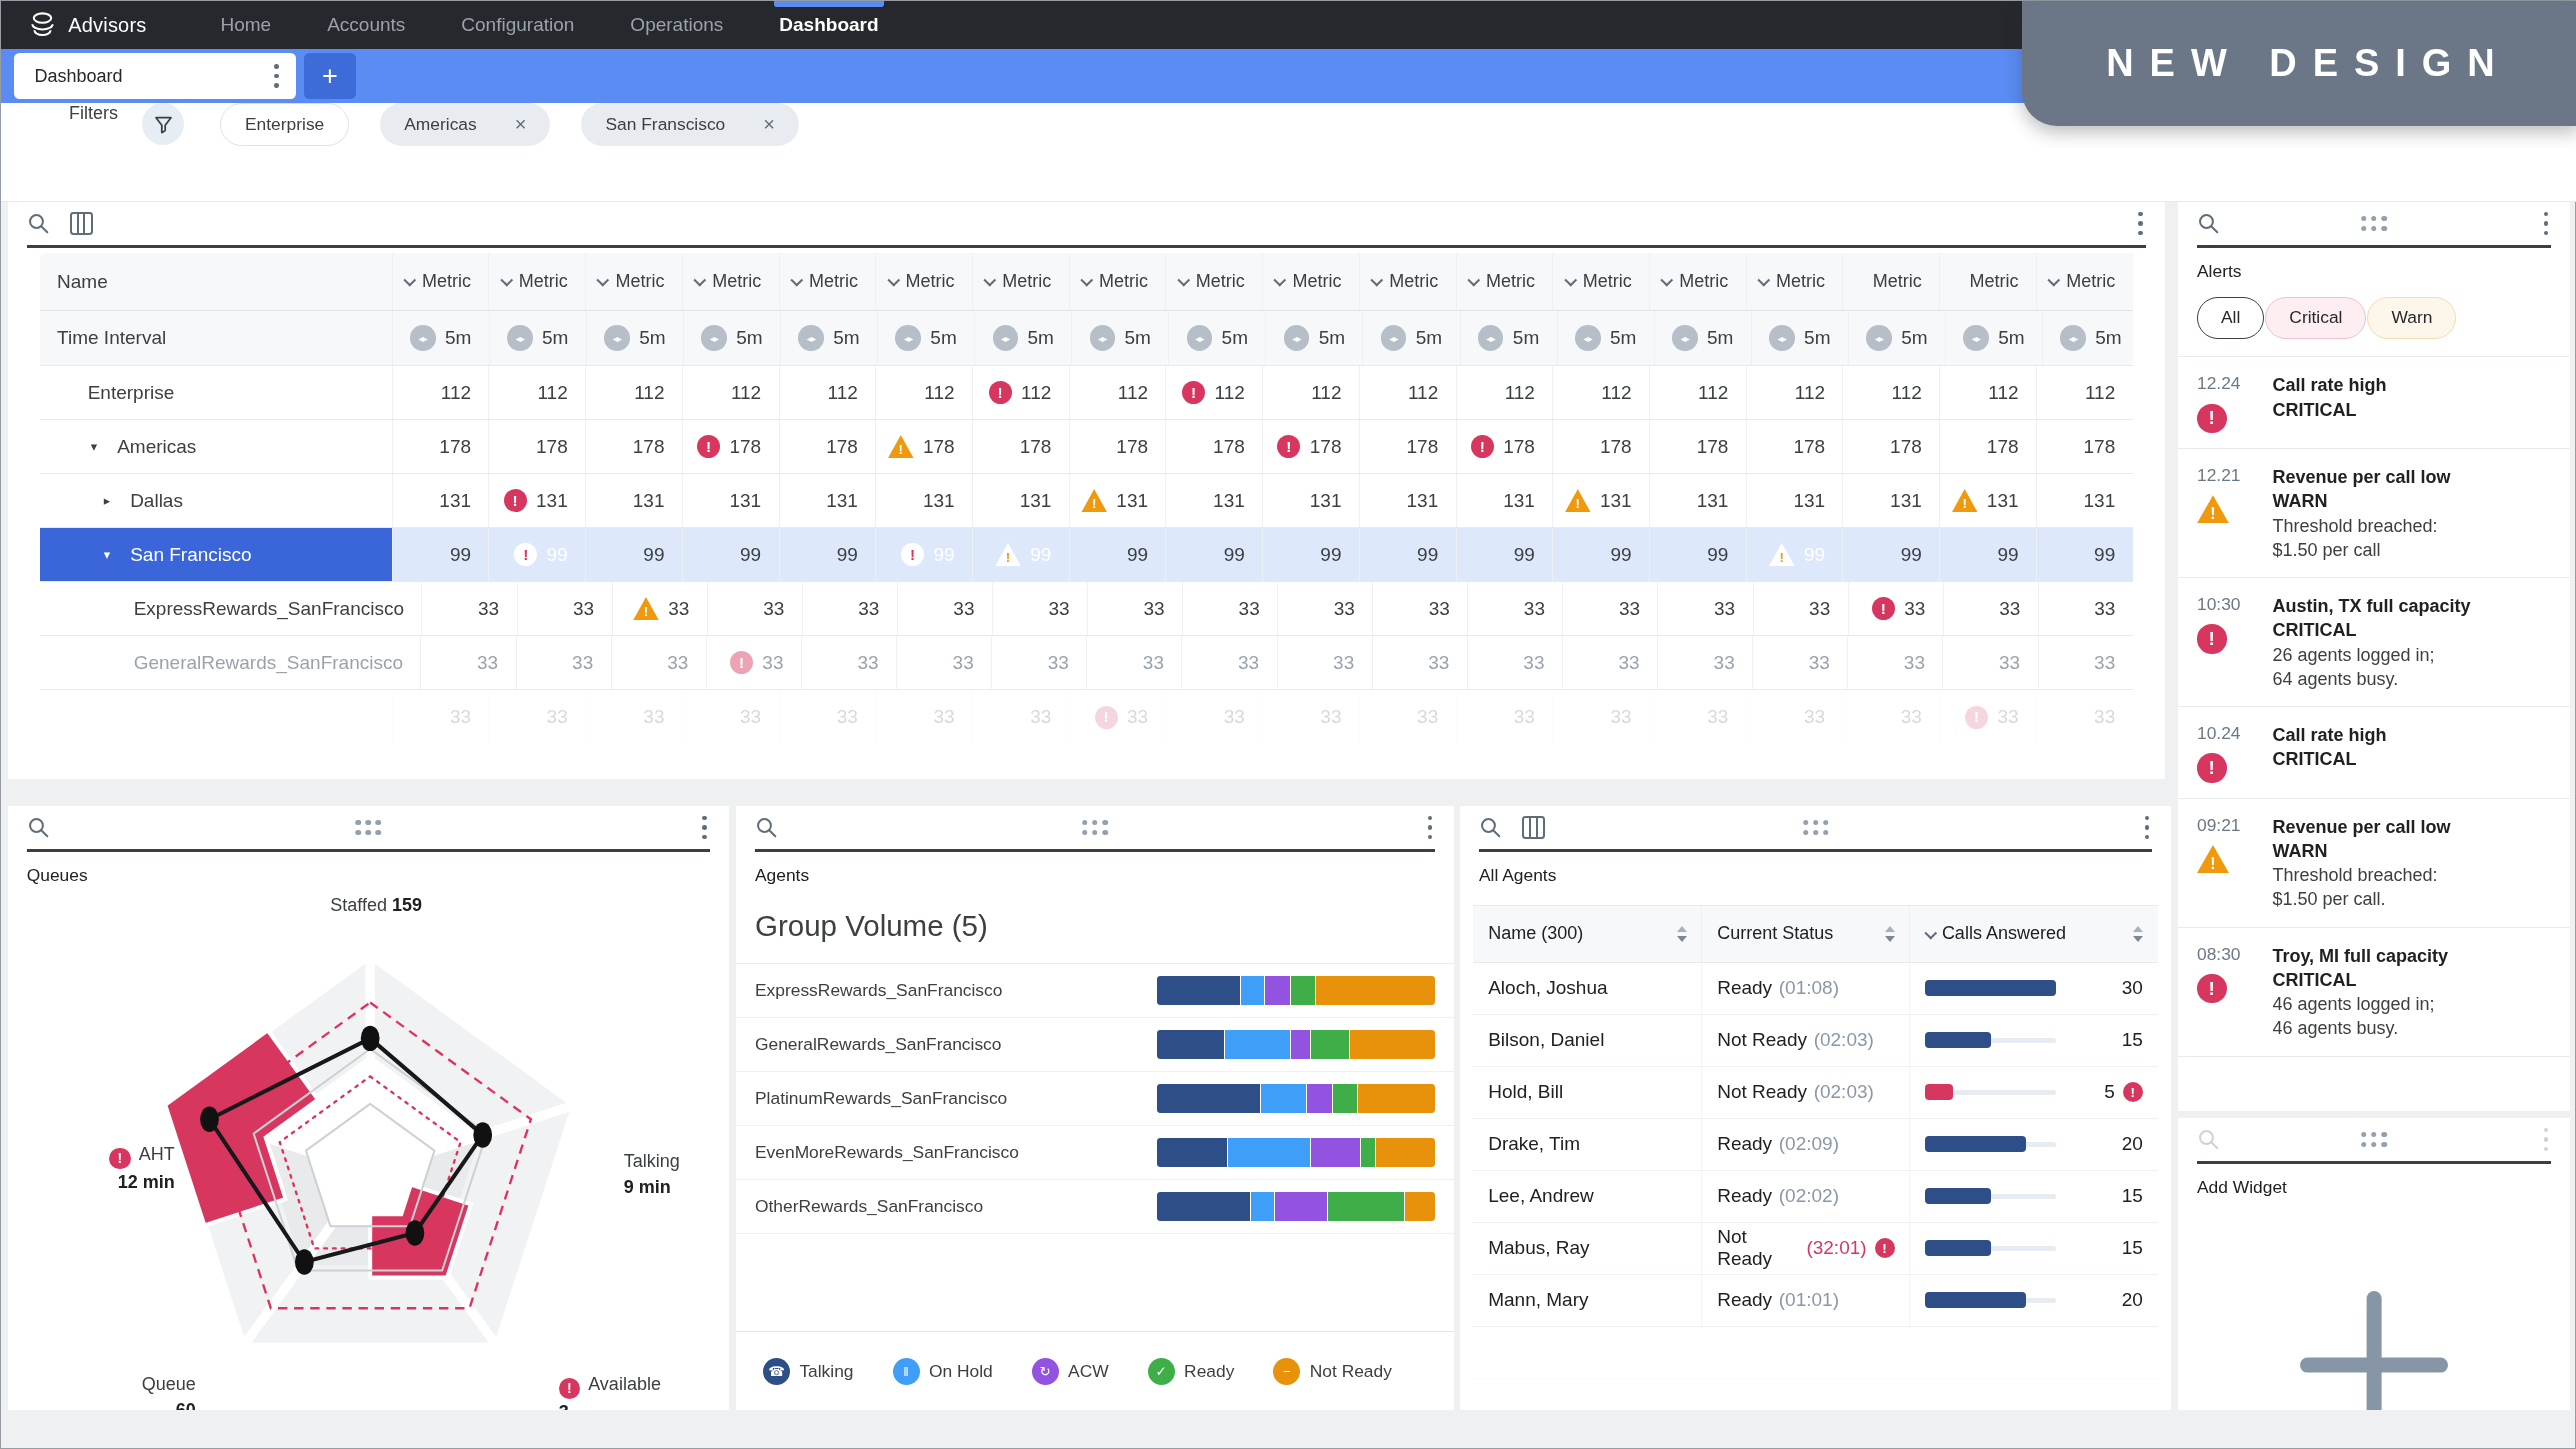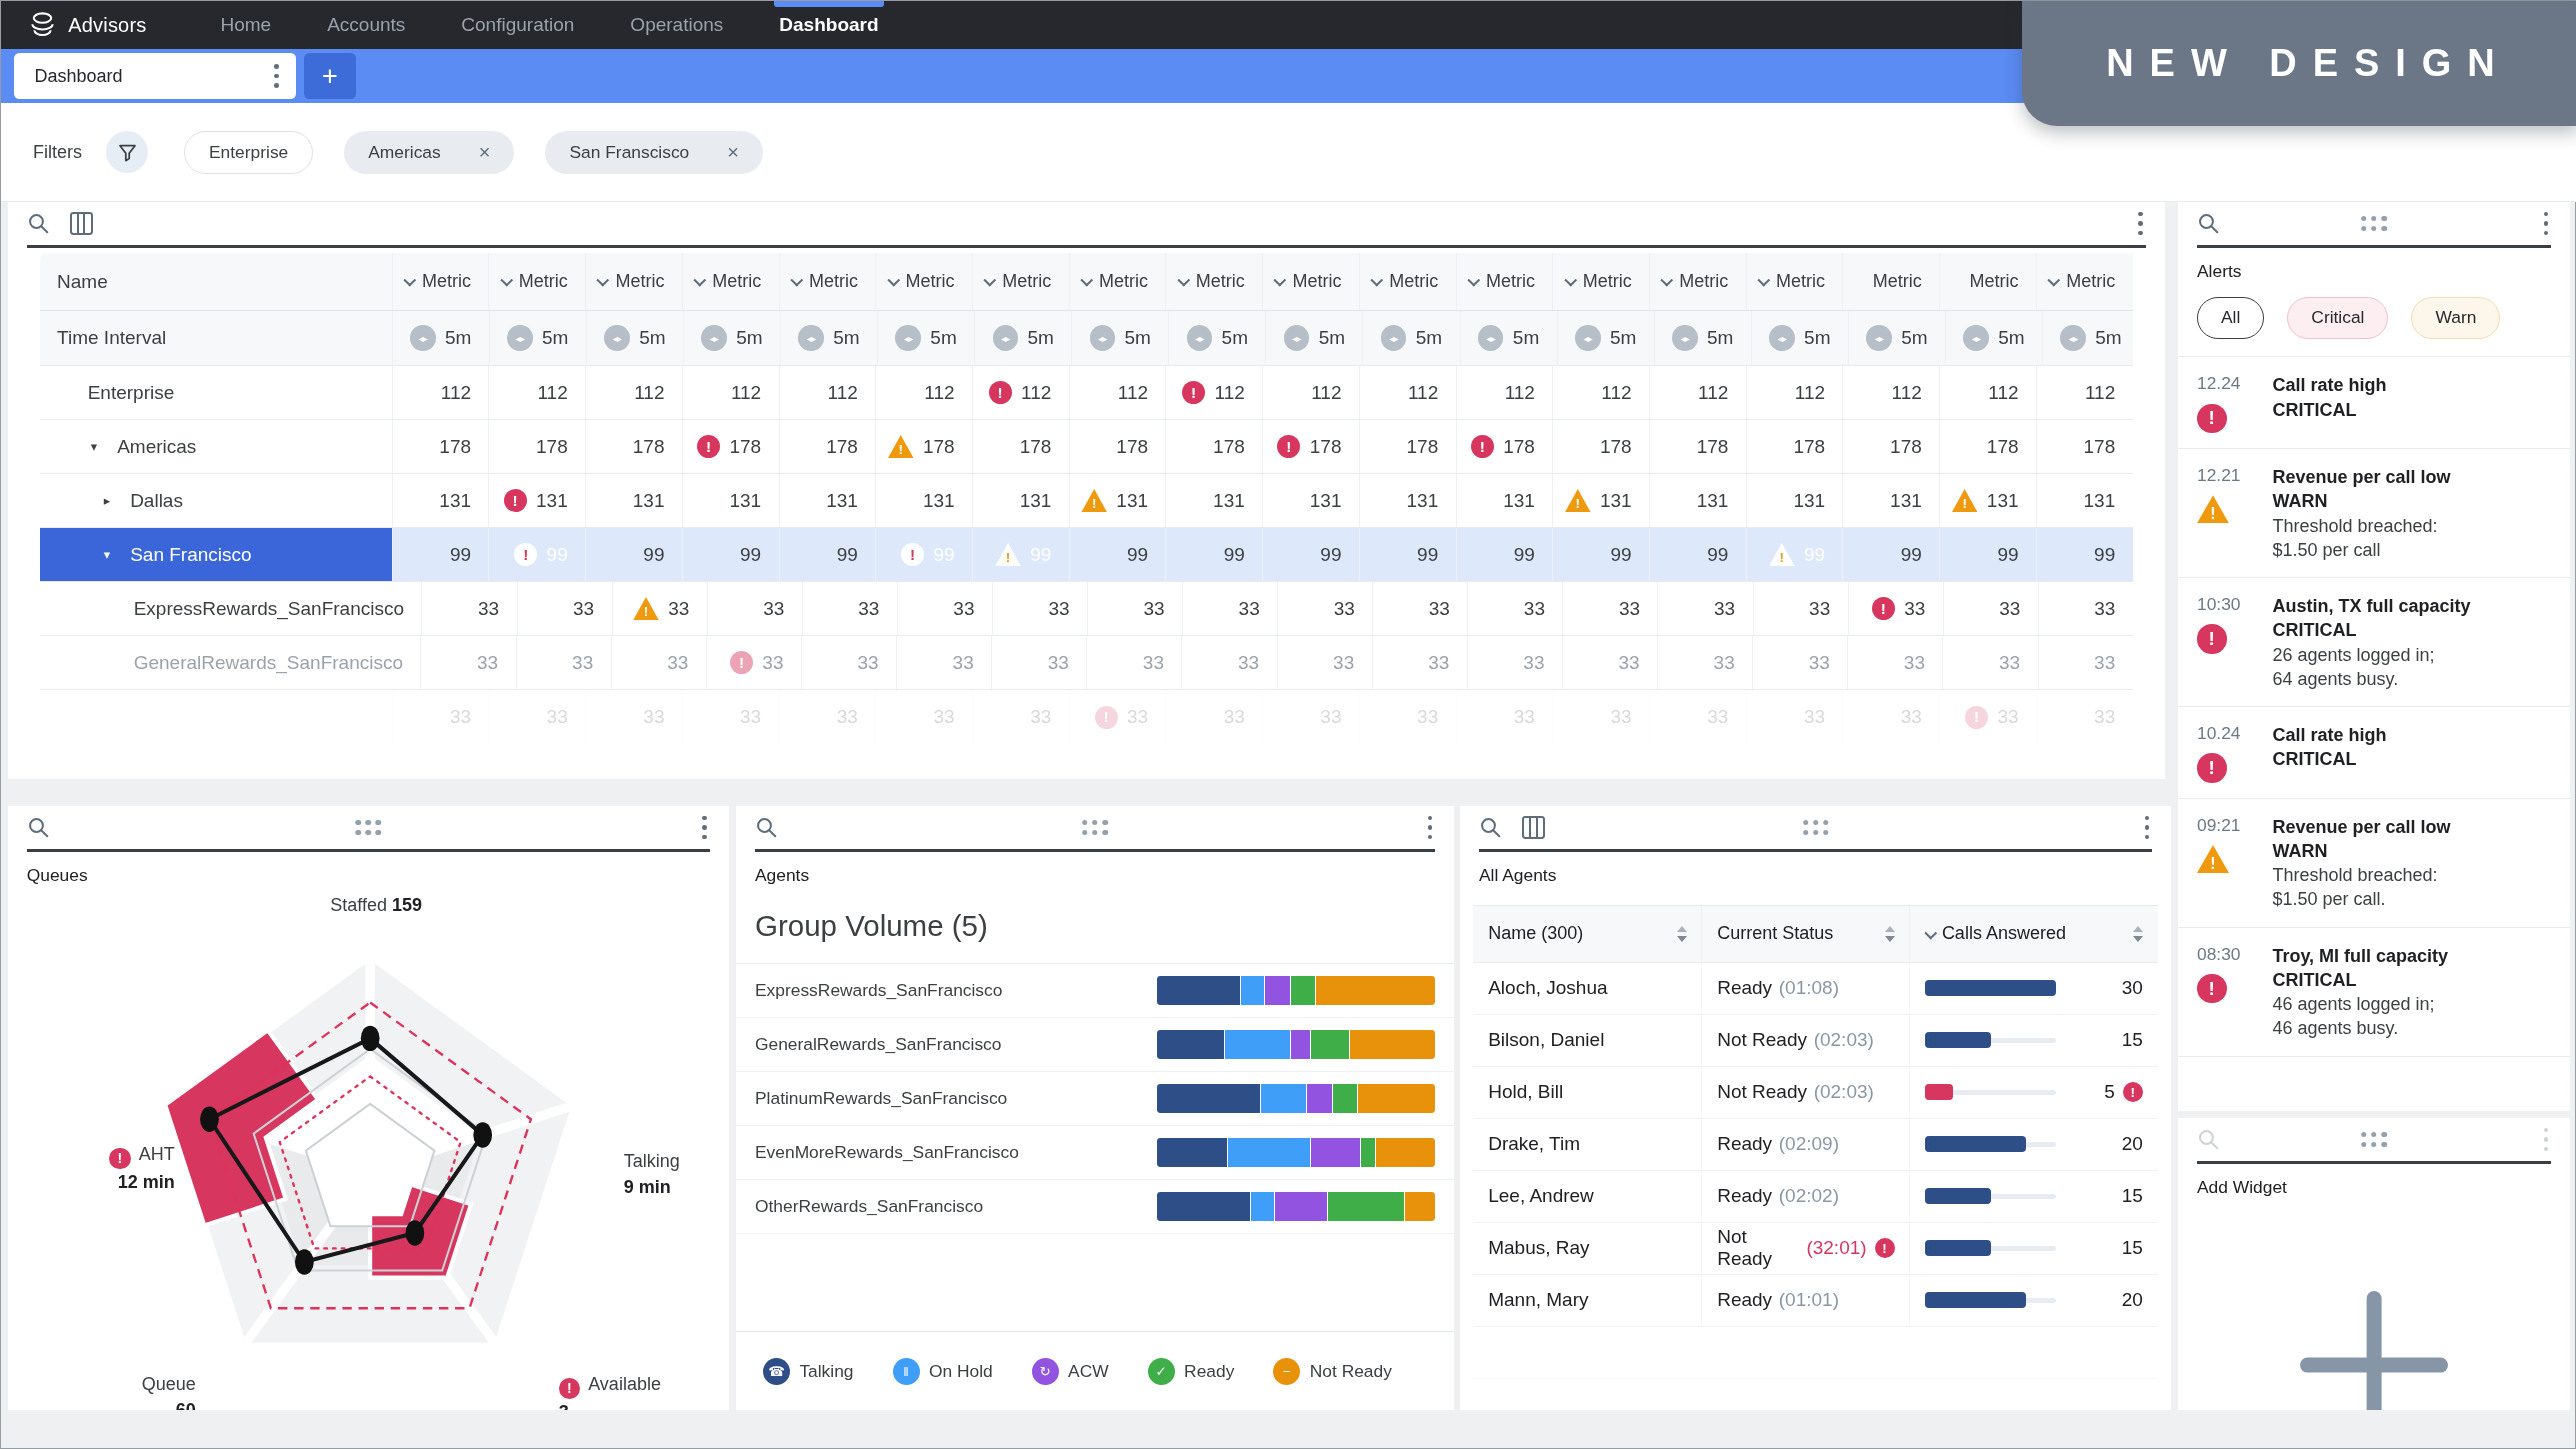--- a/index.html
+++ b/index.html
@@ -20,21 +20,21 @@
   .tabstrip { position:absolute; left:0; top:48px; width:2576px; height:54px; background:#5b8cf4; }
   .tab { position:absolute; left:13.4px; top:4px; width:282px; height:46px; background:#fff; border-radius:5.4px; display:flex; align-items:center; justify-content:space-between; padding:0 14.8px 0 20px; }
   .tab-label { font-size:18px; color:#26282d; }
   .tab-add { position:absolute; left:303px; top:4px; width:52px; height:46px; background:#3d6cd8; border-radius:5.4px; color:#fff; font-size:27px; display:flex; align-items:center; justify-content:center; cursor:pointer; }
 
   
   .banner { position:absolute; right:-4px; top:0; width:557px; height:125px; background:#6b7687; border-radius:0 0 0 35px; display:flex; align-items:center; justify-content:center; box-shadow:0 6.7px 17.4px rgba(40,45,55,.30); z-index:50; }
   .banner span { color:#fff; font-size:38px; font-weight:bold; letter-spacing:.42em; margin-left:.42em; }
 
   
-  .filters { position:absolute; left:0; top:102px; width:2576px; height:99px; background:#fff; border-bottom:0.7px solid #e7eaed; display:flex; align-items:center; }
+  .filters { position:absolute; left:0; top:102px; width:2576px; height:99px; background:#fff; border-bottom:0.7px solid #e7eaed; display:flex; align-items:flex-start;padding-left:36px; }
   .filters-label { font-size:18px; color:#3c4043; margin-left:32px; }
   .funnel-wrap { width:42px; height:42px; border-radius:50%; background:#e7edf5; display:flex; align-items:center; justify-content:center; margin-left:24px; cursor:pointer; }
   .chip { height:43px; border-radius:21.5px; display:flex; align-items:center; font-size:17.4px; color:#3c4043; padding:0 24px; margin-left:31px; }
   .chip.first { background:#fff; border:1.3px solid #dde2e8; margin-left:36px; }
   .chip.tag { background:#e8ecf1; gap:38px; }
   .chip .x { color:#5f6d7a; font-size:20px; cursor:pointer; }
 
   
   .widget { position:absolute; background:#fff; overflow:hidden; }
   .w-toolbar { height:43px; display:flex; align-items:center; padding:0 19px; position:relative; }
@@ -116,21 +116,21 @@
   .status-time.bad { color:#d7365f; }
   .mini-err2 { width:20px; height:20px; border-radius:50%; background:#d7365f; color:#fff; font-size:13.4px; font-weight:bold; display:inline-flex; align-items:center; justify-content:center; margin-left:8px; flex:0 0 auto; }
   .bar-track { width:131px; height:4.7px; background:#e7ecf2; border-radius:2.7px; position:relative; }
   .bar-fill { position:absolute; left:0; top:50%; transform:translateY(-50%); height:16px; border-radius:4px; background:#2d4e87; }
   .bar-fill.red { background:#d7365f; }
   .calls-val { margin-left:auto; font-size:19px; }
   .aa-row.faded { opacity:.32;flex-direction:column; }
 
   
   #alerts-widget { left:2177px; top:201px; width:392px; height:909px; }
-  .pills { display:flex; gap:23px; padding:9.4px 19px 17.4px 19px;align-items:center; }
+  .pills { display:flex; gap:1px; padding:9.4px 19px 17.4px 19px;align-items:center; }
   .pill { height:42px; border-radius:21px; display:flex; align-items:center; justify-content:center; font-size:17.4px; color:#26282d; padding:0 23px; cursor:pointer; }
   .pill.all { background:#fff; border:1.3px solid #3a3f45; }
   .pill.critical { background:#fceef1; border:1.3px solid #efc2cd; }
   .pill.warn { background:#fdf6ea; border:1.3px solid #f3ddb2; }
   .alert-list { border-top:0.7px solid #e8ebee; }
   .alert-item { display:flex; padding:16px 19px 14.8px 19px; border-bottom:0.7px solid #e8ebee; gap:17.4px; }
   .alert-left { flex:0 0 58px; }
   .alert-time { font-size:17.4px; color:#6b7886; }
   .alert-ico { margin-top:9.4px; }
   .big-err { width:29.5px; height:29.5px; border-radius:50%; background:#d7365f; color:#fff; font-size:19px; font-weight:bold; display:flex; align-items:center; justify-content:center; }

